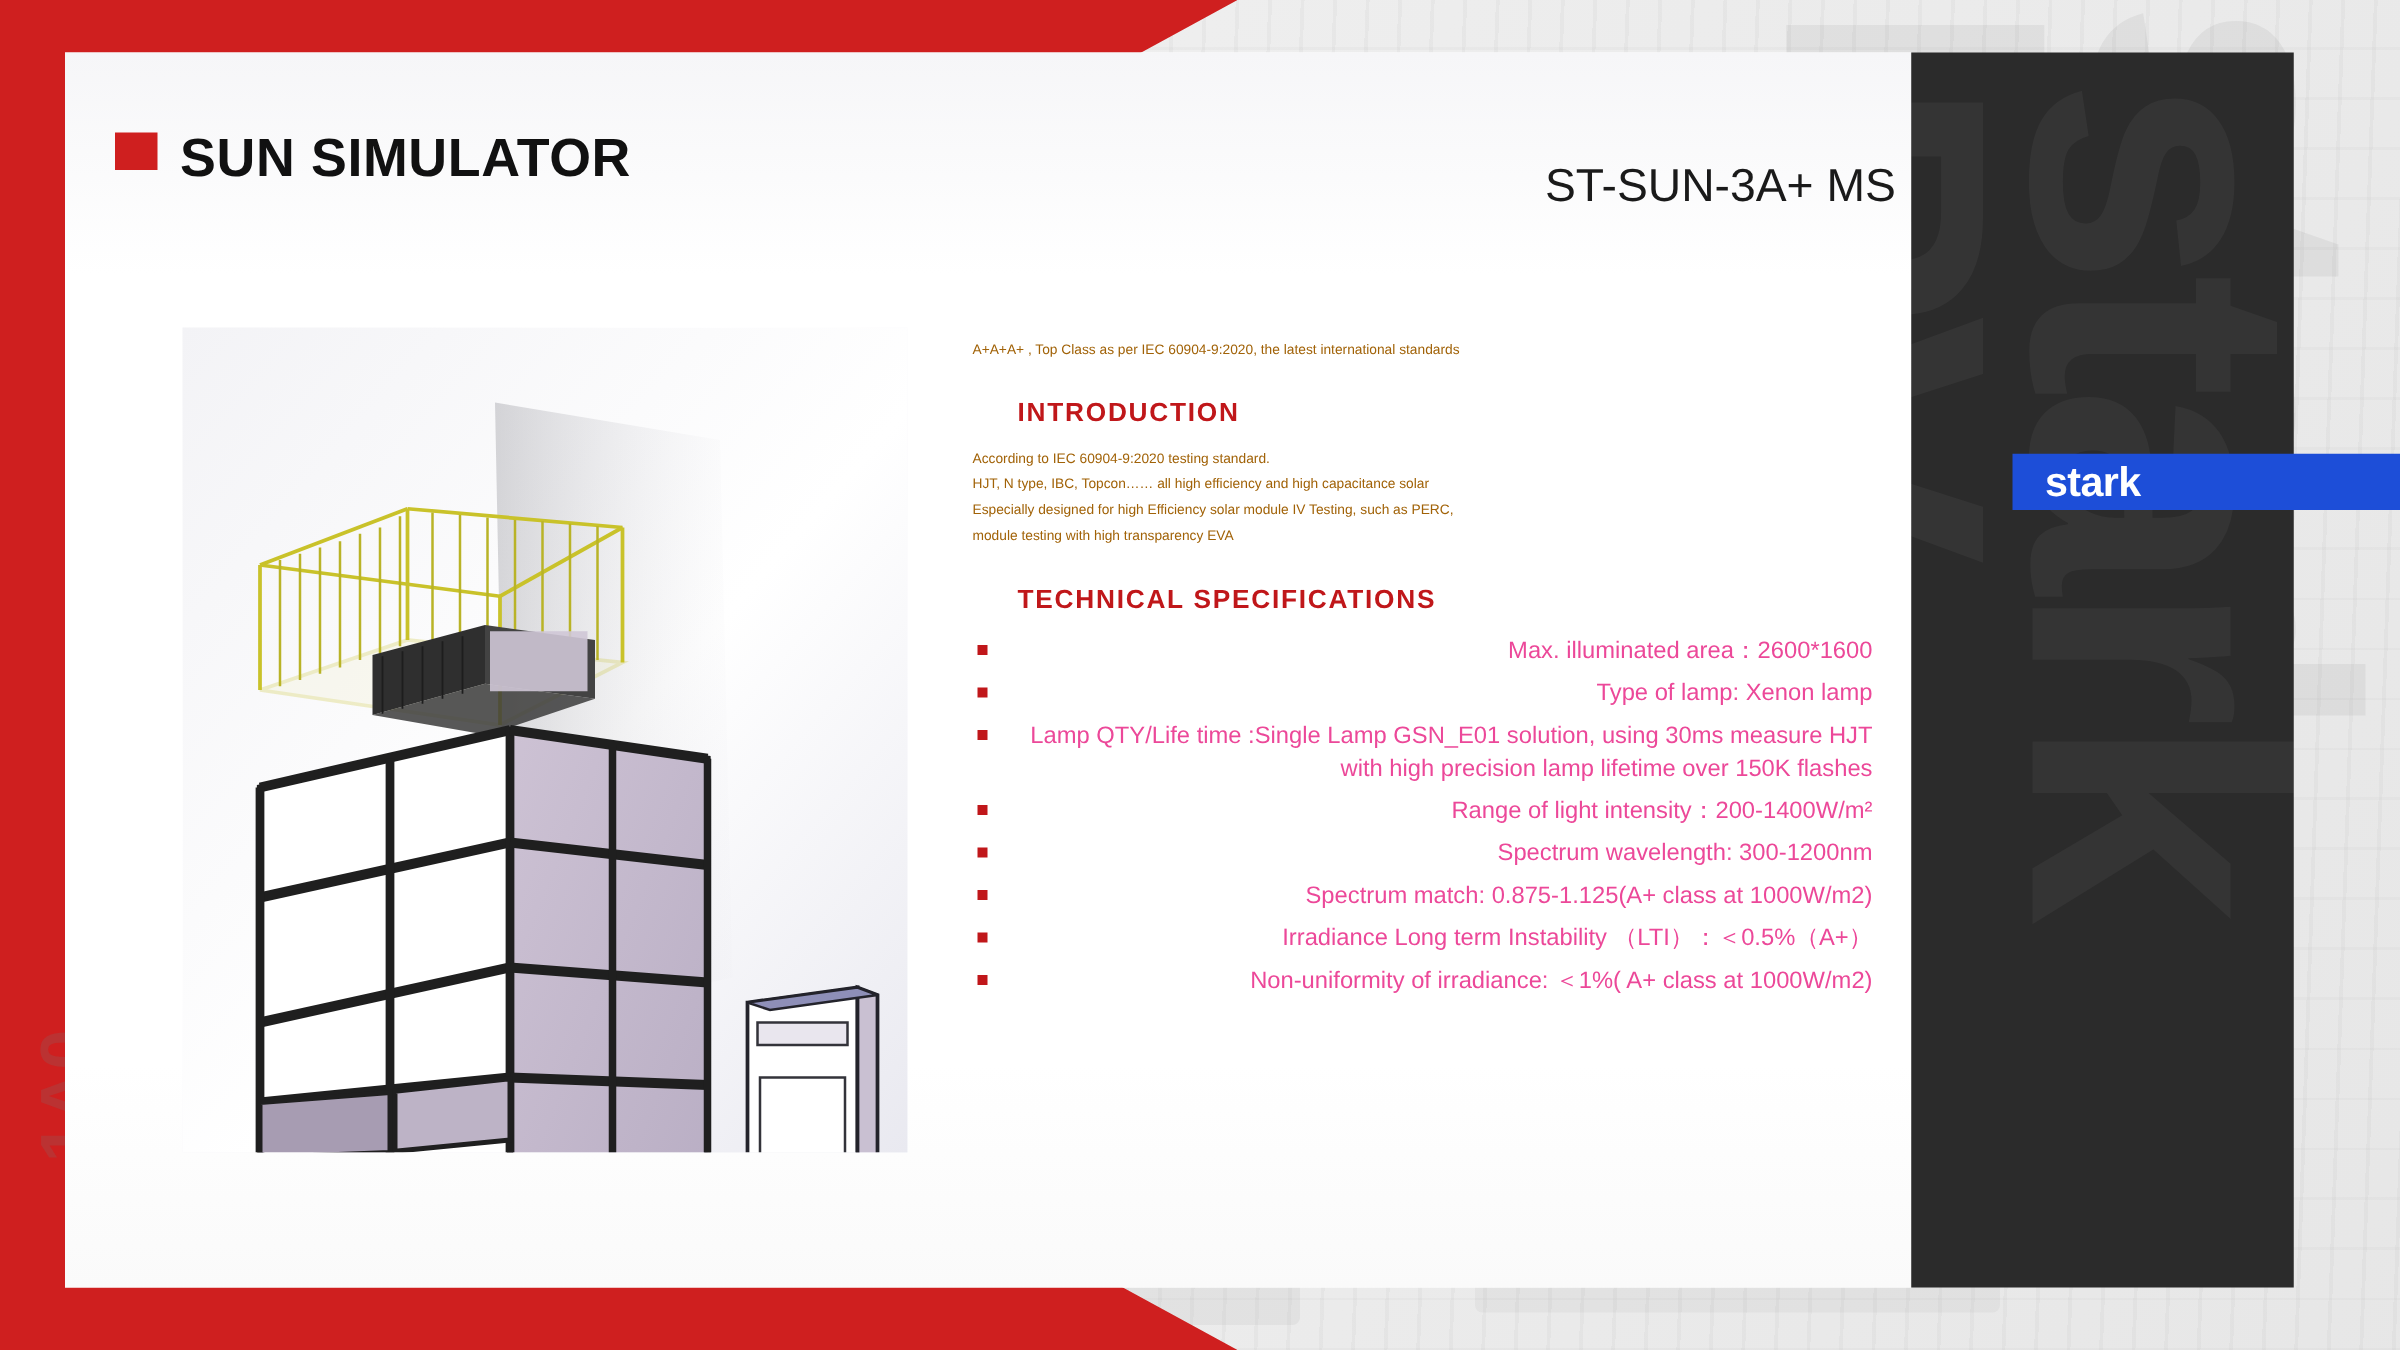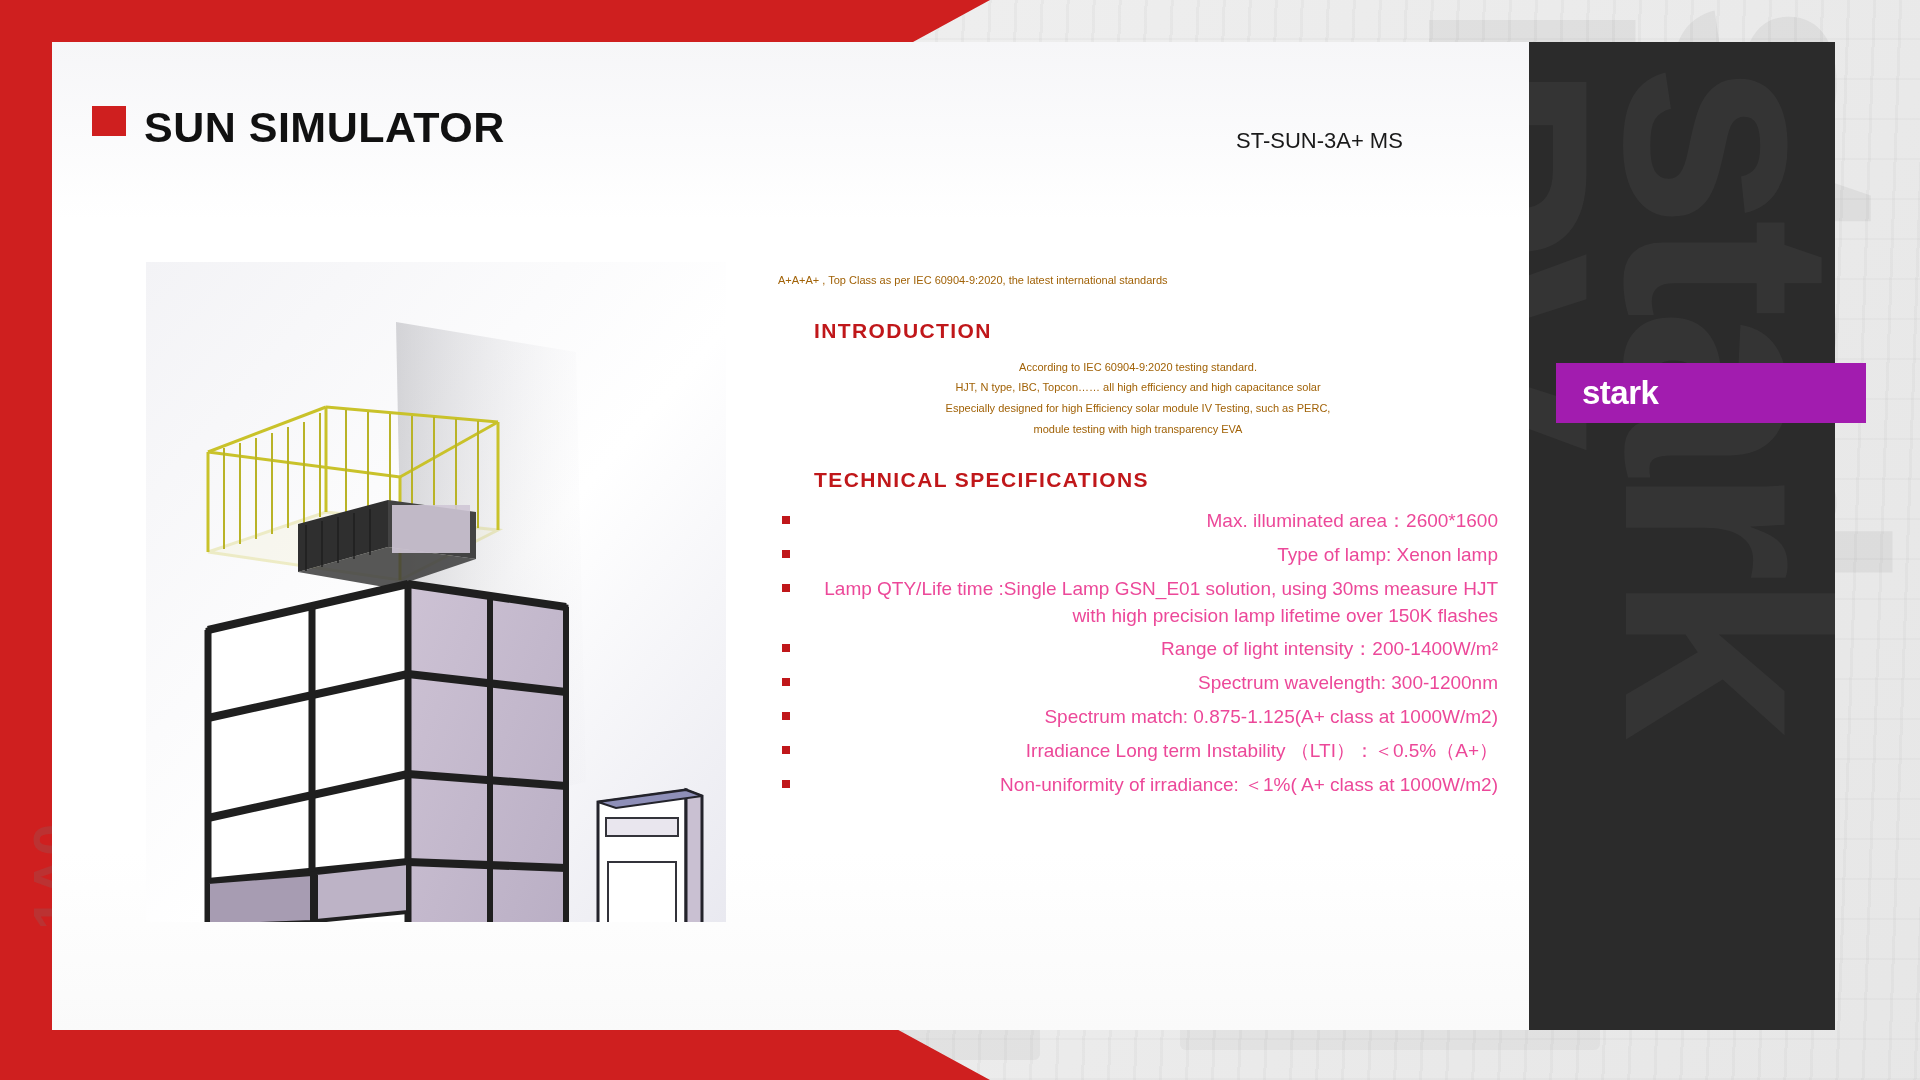--- a/index.html
+++ b/index.html
@@ -107,25 +107,25 @@
     letter-spacing: -10px;
     writing-mode: vertical-rl;
     line-height: 0.82;
     z-index: 2;
     user-select: none;
   }
 
   
   .logo-badge {
     position: absolute;
-    left: 1556px;
+    left: 1610px;
     top: 363px;
     width: 310px;
-    height: 60px;
-    background: #a21caf;
+    height: 45px;
+    background: #1d4ed8;
     z-index: 6;
     display: flex;
     align-items: center;
   }
   .logo-badge .logo-text {
     color: #ffffff;
     font-size: 33px;
     font-weight: bold;
     letter-spacing: -0.5px;
     margin-left: 26px;
@@ -154,21 +154,21 @@
     color: #111111;
     letter-spacing: 0.5px;
     line-height: 1.28;
     white-space: nowrap;
   }
 
   .model-code {
     position: absolute;
     left: 1236px;
     top: 128px;
-    font-size: 22px;
+    font-size: 37px;
     color: #1a1a1a;
     z-index: 8;
     white-space: nowrap;
   }
 
   
   .product-panel {
     position: absolute;
     left: 146px;
     top: 262px;
@@ -194,21 +194,21 @@
     letter-spacing: 1.4px;
     margin: 0 0 16px 0;
   }
   .sec-head.spaced { margin-top: 30px; margin-left: 36px; }
   .body-text {
     font-size: 11px;
     color: #a16207;
     line-height: 1.52;
     margin: 0 0 4px 0;
   }
-  .intro-block { margin-top: 6px; text-align: center; }
+  .intro-block { margin-top: 6px; }
   .spec-list {
     list-style: none;
     margin: 14px 0 0 0;
     padding: 0;
   }
   .spec-list li {
     position: relative;
     padding-left: 26px;
     margin-bottom: 7px;
     font-size: 19px;

